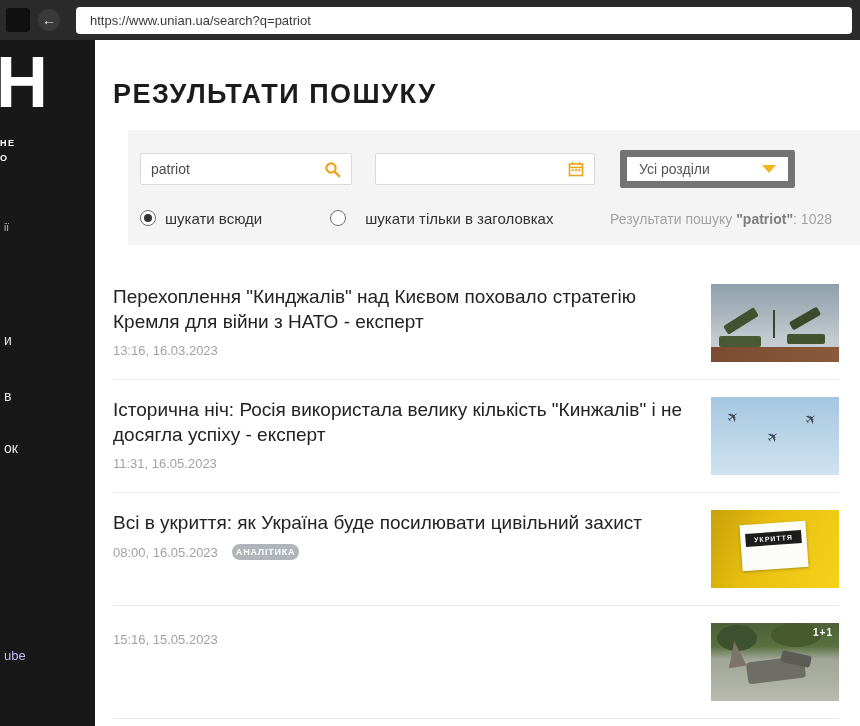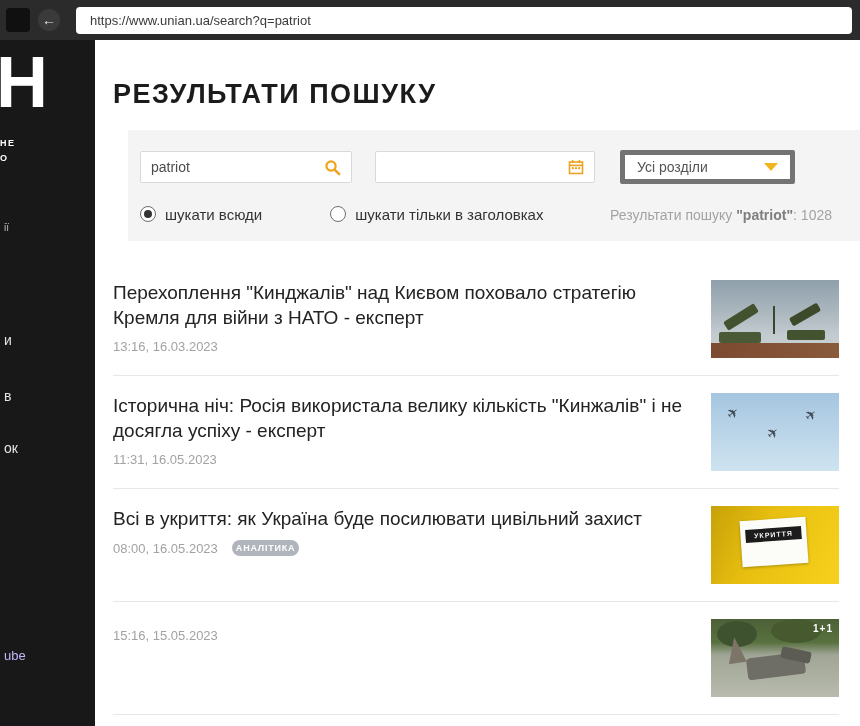--- a/index.html
+++ b/index.html
@@ -73,40 +73,40 @@
   }
   .field input {
     border:none; outline:none; flex:1; font-size:14px; color:#4c4c4c;
     font-family:inherit; background:transparent; min-width:0;
   }
   .field-query { width:212px; }
   .field-date  { width:220px; margin-left:23px; }
   .field-icon { flex-shrink:0; margin-left:6px; display:flex; }
   .select-box {
     width:175px; margin-left:25px; height:32px;
-    background:#ffffff; border:5px solid #737373; border-radius:2px;
+    background:#ffffff; border:7px solid #737373; border-radius:2px;
     display:flex; align-items:center; padding:12px 12px; cursor:pointer;
   }
   .select-box .select-value { flex:1; font-size:14px; color:#555; }
   .caret-down {
     width:0; height:0; border-left:7px solid transparent;
     border-right:7px solid transparent; border-top:8px solid #f1b41c;
   }
 
   .options-row { display:flex; align-items:center; margin-top:22px; }
   .radio-group { display:flex; cursor:pointer; }
   .radio {
     width:16px; height:16px; border:1.5px solid #6f6f6f; border-radius:50%;
     background:#fff; position:relative; display:inline-block; flex-shrink:0;
   }
   .radio.checked::after {
     content:""; position:absolute; inset:3px; border-radius:50%; background:#333;
   }
   .radio-label { margin-left:9px; font-size:15px; color:#333; }
-  .rg2 { margin-left:68px; }
+  .rg2 { margin-left:68px;gap:10px; }
   .summary { margin-left:auto; font-size:14px; color:#a3a3a3; white-space:nowrap; }
   .summary .q { font-weight:bold; color:#7e7e7e; }
 
   
   .results { margin-top:22px; margin-left:-3px; padding-left:3px; }
   .result {
     display:flex; align-items:flex-start; padding:17px 0;
     border-bottom:1px solid #e8e8e8; min-height:112px;
   }
   .result-text { flex:1; max-width:585px; }

